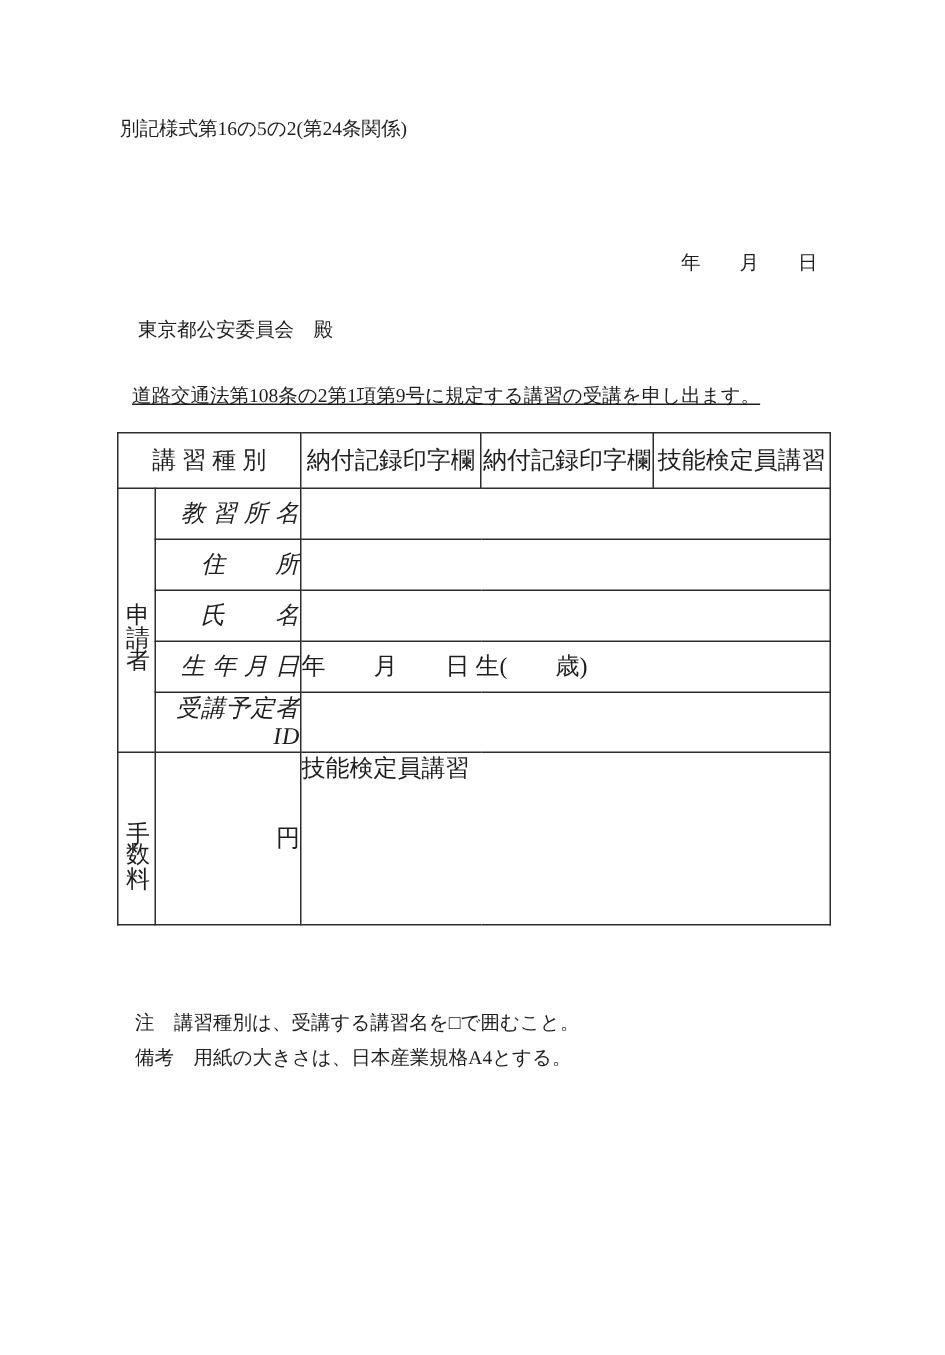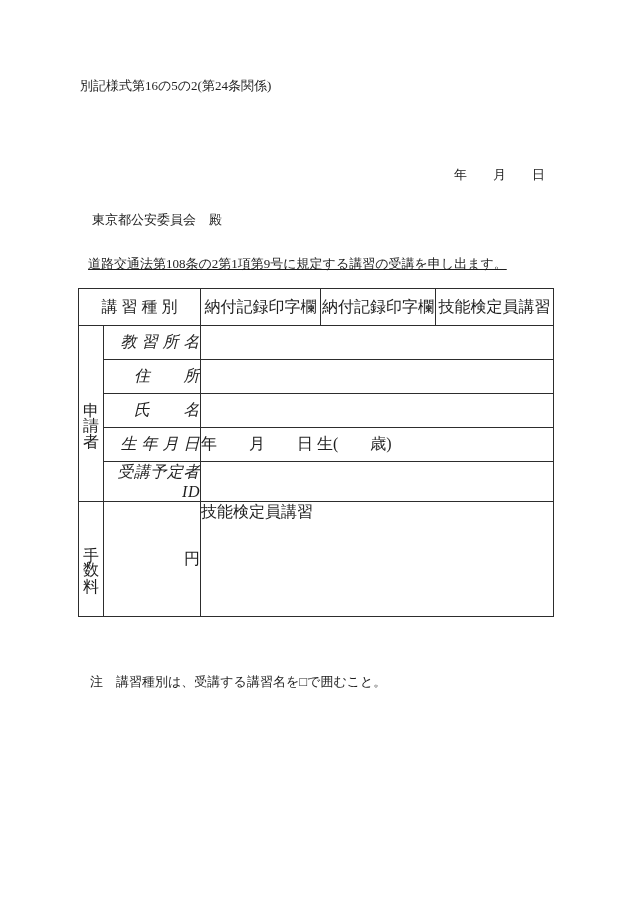--- a/index.html
+++ b/index.html
@@ -113,15 +113,16 @@
         <span class="vtext">手数料</span>
       </td>
       <td class="yen-cell">円</td>
       <td colspan="3" class="stamp-cell">技能検定員講習</td>
     </tr>
   </tbody>
     </table>
 
   <div class="notes">
     <div>注　講習種別は、受講する講習名を□で囲むこと。</div>
+    <div>備考　用紙の大きさは、日本産業規格A4とする。</div>
   </div>
 
 </div>
 
 </body></html>

